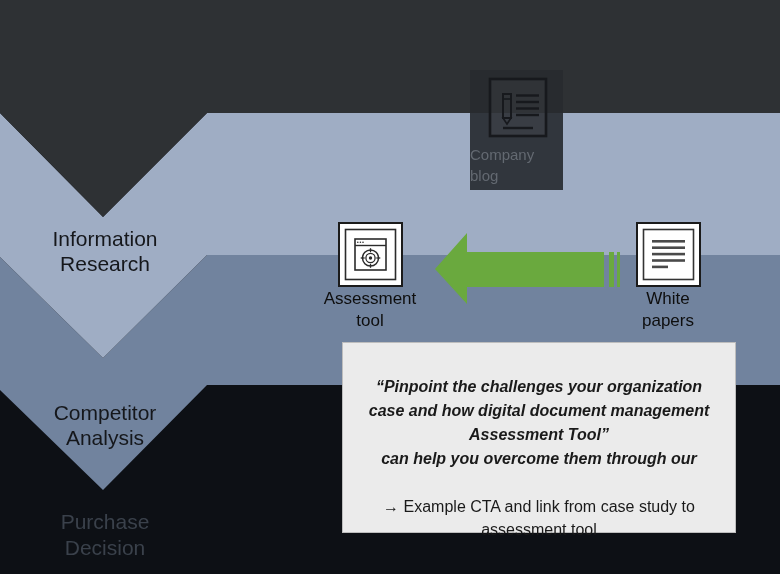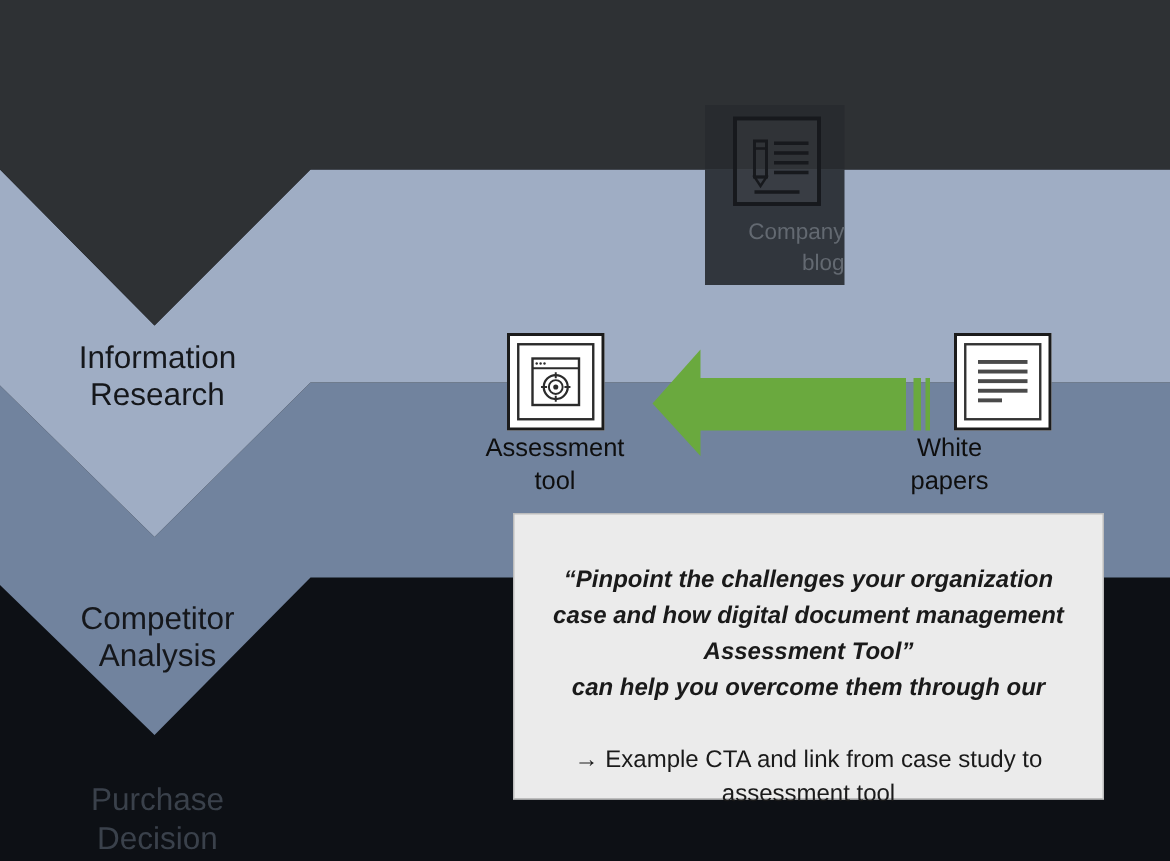--- a/index.html
+++ b/index.html
@@ -7,21 +7,21 @@
          font-family:"Liberation Sans",sans-serif;}
   #bands{position:absolute;left:0;top:0;}
   .stage-label{position:absolute;left:30px;width:150px;text-align:center;
 ed    font-family:"DejaVu Serif","Liberation Serif",serif;
     font-size:21px;line-height:25px;color:#15171b;}
   .stage-label.dim{color:#3a414b;line-height:26px;}
   
   .blog-overlay-top{position:absolute;left:470px;top:70px;width:93px;height:43px;background:#282b2f;}
   .blog-overlay-bottom{position:absolute;left:470px;top:113px;width:93px;height:77px;background:#31363d;}
   .blog-icon{position:absolute;left:488px;top:77px;width:60px;height:61px;}
-  .blog-label{position:absolute;left:470px;top:144px;width:93px;text-align:right;
+  .blog-label{position:absolute;left:470px;top:144px;width:93px;text-align:left;
     font-size:15px;line-height:21px;color:#636971;}
   
   .icon-card{position:absolute;top:222px;width:61px;height:61px;background:#ffffff;
     border:2px solid #1b1b1b;}
   .card-label{position:absolute;top:288px;text-align:center;
     font-size:17px;line-height:22px;color:#0e0e0e;}
   
   .callout{position:absolute;left:342px;top:342px;width:394px;height:191px;
     box-sizing:border-box;background:#ebebeb;border:1px solid #bdbdbd;
     text-align:center;color:#1a1a1a;}
@@ -37,21 +37,21 @@
 
   <svg id="bands" width="780" height="574" viewBox="0 0 780 574">
     <rect x="0" y="0" width="780" height="574" fill="#0d1015"></rect>
     <polygon points="0,257 103,358 207,255 780,255 780,385 207,385 103,490 0,390" fill="#71839e"></polygon>
     <polygon points="0,113 103,217 207,113 780,113 780,255 207,255 103,358 0,257" fill="#9fadc4"></polygon>
     <polygon points="0,0 780,0 780,113 207,113 103,217 0,113" fill="#2e3134"></polygon>
   </svg>
 
   <div class="stage-label" style="top:226px;">Information Research</div>
   <div class="stage-label" style="top:400px;">Competitor Analysis</div>
-  <div class="stage-label dim" style="top:509px;margin-top:12px;">Purchase Decision</div>
+  <div class="stage-label dim" style="top:509px;">Purchase Decision</div>
 
   <div class="blog-overlay-top"></div>
   <div class="blog-overlay-bottom"></div>
   <svg class="blog-icon" width="60" height="61" viewBox="0 0 60 61">
     <rect x="2" y="2" width="56" height="57" fill="rgba(255,255,255,0.04)" stroke="#17191d" stroke-width="2.6"></rect>
     <rect x="15" y="17" width="8" height="24" fill="none" stroke="#17191d" stroke-width="2"></rect>
     <line x1="15" y1="22" x2="23" y2="22" stroke="#17191d" stroke-width="1.6"></line>
     <path d="M15,41 L23,41 L19,47 Z" fill="none" stroke="#17191d" stroke-width="1.6"></path>
     <line x1="28" y1="18.5" x2="51" y2="18.5" stroke="#17191d" stroke-width="2.4"></line>
     <line x1="28" y1="25" x2="51" y2="25" stroke="#17191d" stroke-width="2.4"></line>
@@ -83,21 +83,21 @@
   <div class="icon-card" style="left:636px;">
     <svg width="61" height="61" viewBox="0 0 61 61">
       <rect x="5.5" y="5.5" width="50" height="50" fill="none" stroke="#333333" stroke-width="1.6"></rect>
       <rect x="14" y="16" width="33" height="2.6" fill="#4a4a4a"></rect>
       <rect x="14" y="22.4" width="33" height="2.6" fill="#4a4a4a"></rect>
       <rect x="14" y="28.8" width="33" height="2.6" fill="#4a4a4a"></rect>
       <rect x="14" y="35.2" width="33" height="2.6" fill="#4a4a4a"></rect>
       <rect x="14" y="41.6" width="16" height="2.6" fill="#4a4a4a"></rect>
     </svg>
   </div>
-  <div class="card-label" style="left:598px;width:70px;">White papers</div>
+  <div class="card-label" style="left:633px;width:70px;">White papers</div>
 
   <svg class="arrow-svg" width="780" height="574" viewBox="0 0 780 574">
     <g fill="#6aa93e">
       <polygon points="435,269 467,233 467,252 604,252 604,287 467,287 467,304"></polygon>
       <rect x="609" y="252" width="5" height="35"></rect>
       <rect x="617" y="252" width="3" height="35"></rect>
     </g>
   </svg>
 
   <div class="callout">

